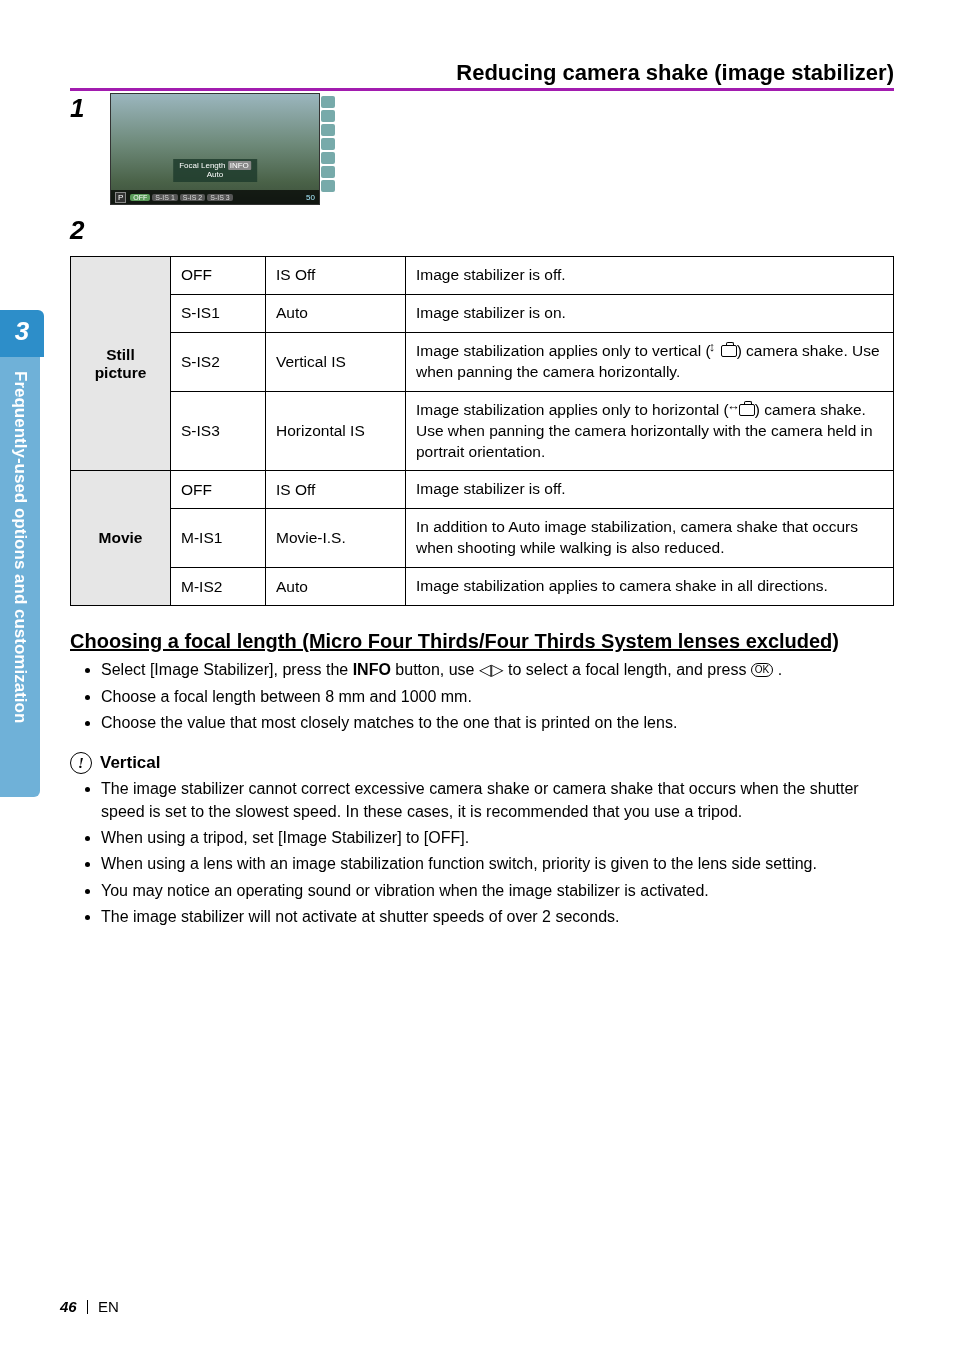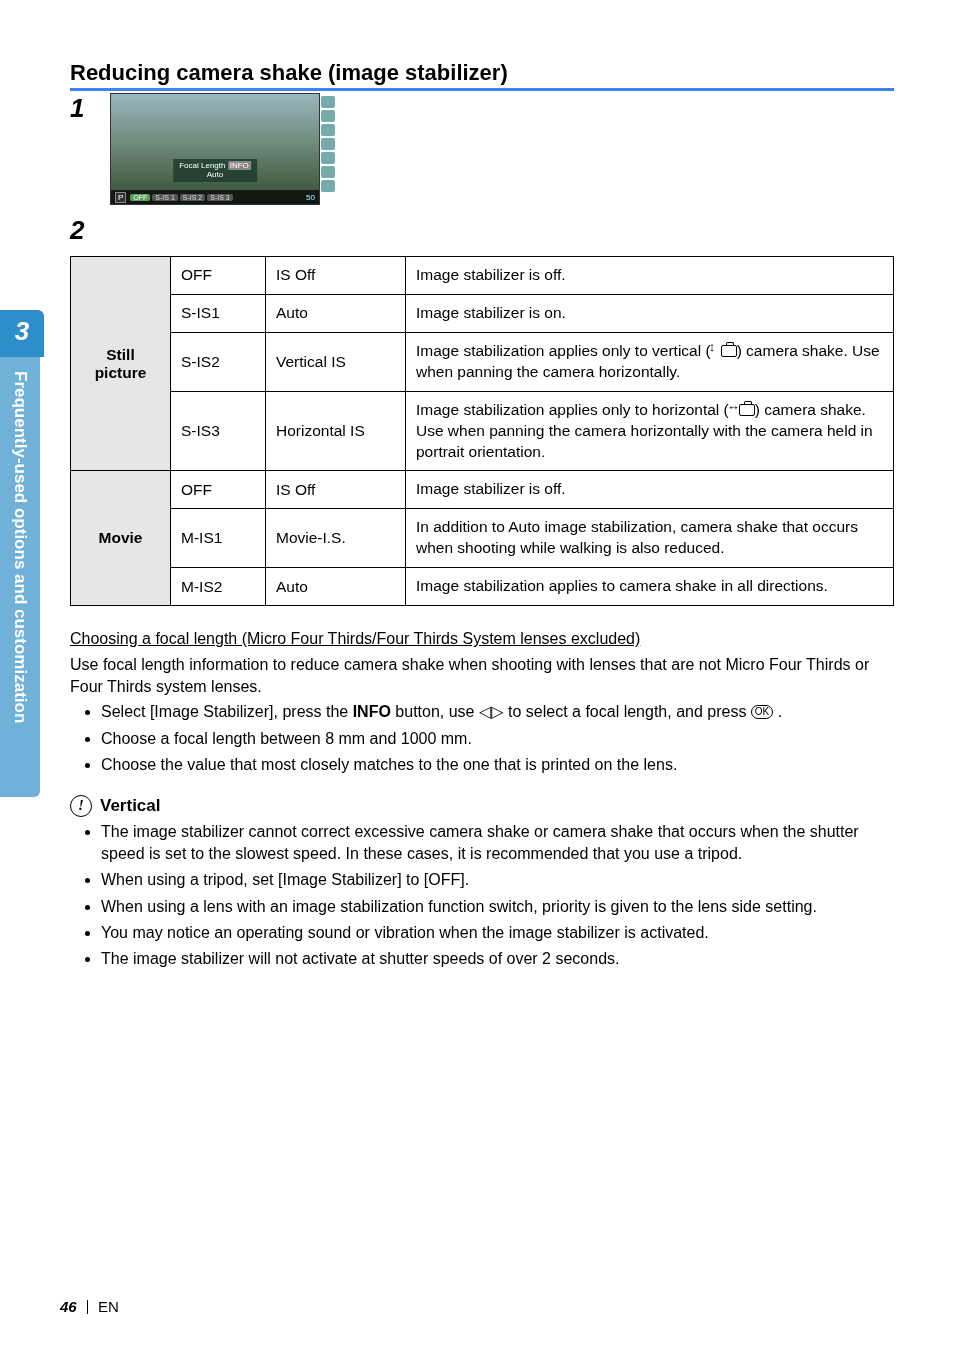--- a/index.html
+++ b/index.html
@@ -42,22 +42,23 @@
     text-orientation: mixed;
     padding: 14px 10px;
     height: 440px;
     border-bottom-right-radius: 6px;
     text-align: left;
   }
   h2.section-title {
     font-size: 22px;
     font-weight: bold;
     margin: 0 0 2px 0;
-    border-bottom: 3px solid #3b82f6;
+    border-bottom: 3px solid #a21caf;
     padding-bottom: 2px;
+    text-align: right;
   }
   p.intro {
     font-size: 17px;
     margin: 8px 0 14px 0;
     line-height: 1.35;
   }
   .step-row {
     display: flex;
     align-items: flex-start;
     margin-bottom: 10px;
@@ -159,23 +160,23 @@
     background: #e6e6e6;
     font-weight: bold;
     text-align: center;
     width: 100px;
   }
   table.options td.code { width: 95px; }
   table.options td.label { width: 140px; }
   table.options td.desc { line-height: 1.35; }
 
   .sub-title {
-    font-weight: normal;
+    font-weight: bold;
     text-decoration: underline;
-    font-size: 16px;
+    font-size: 20px;
     margin: 24px 0 6px 0;
   }
   p.body {
     font-size: 16px;
     line-height: 1.35;
     margin: 4px 0;
   }
   ul.bullets {
     margin: 4px 0 0 0;
     padding-left: 22px;
@@ -341,21 +342,20 @@
     </tr>
     <tr>
       <td class="code">M-IS2</td>
       <td class="label">Auto</td>
       <td class="desc">Image stabilization applies to camera shake in all directions.</td>
     </tr>
   </tbody>
     </table>
 
   <div class="sub-title">Choosing a focal length (Micro Four Thirds/Four Thirds System lenses excluded)</div>
-  <p class="body">Use focal length information to reduce camera shake when shooting with lenses that are not Micro Four Thirds or Four Thirds system lenses.</p>
   <ul class="bullets">
     <li>
       <span>Select [Image Stabilizer], press the </span>
       <span class="info-btn">INFO</span>
       <span> button, use </span>
       <span class="dpad">◁▷</span>
       <span> to select a focal length, and press </span>
       <span class="ok-btn">OK</span>
       <span>.</span>
     </li>

